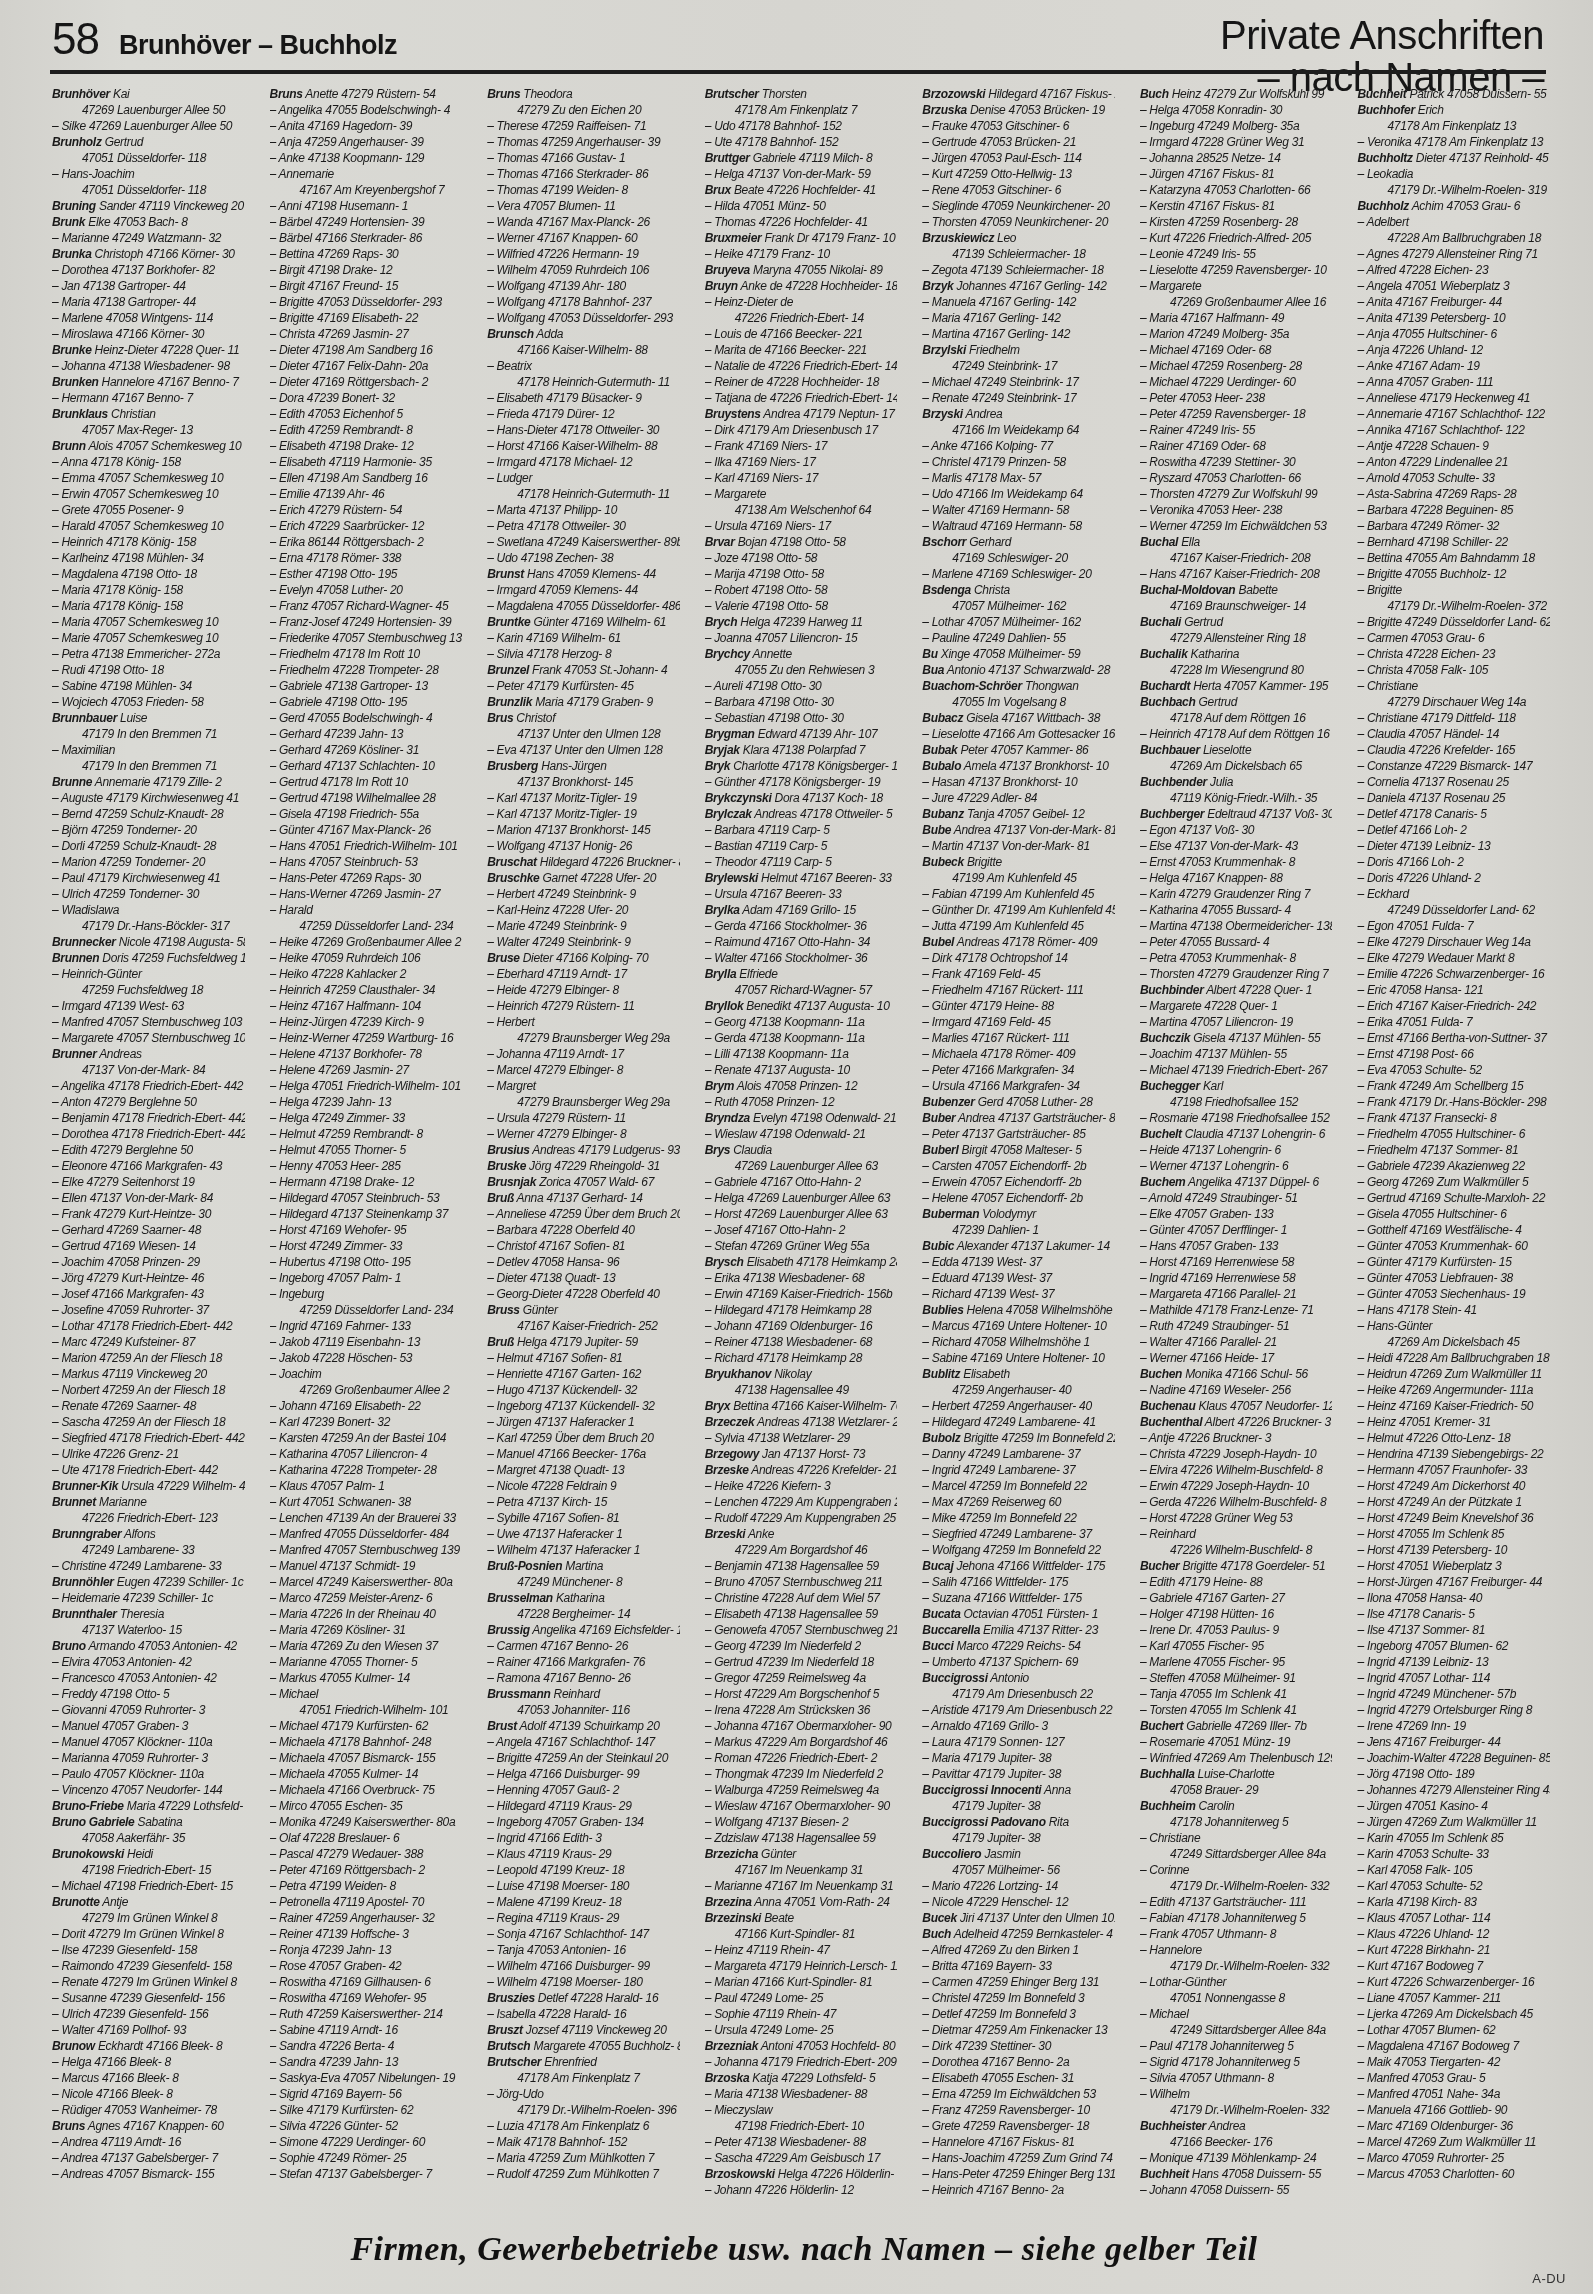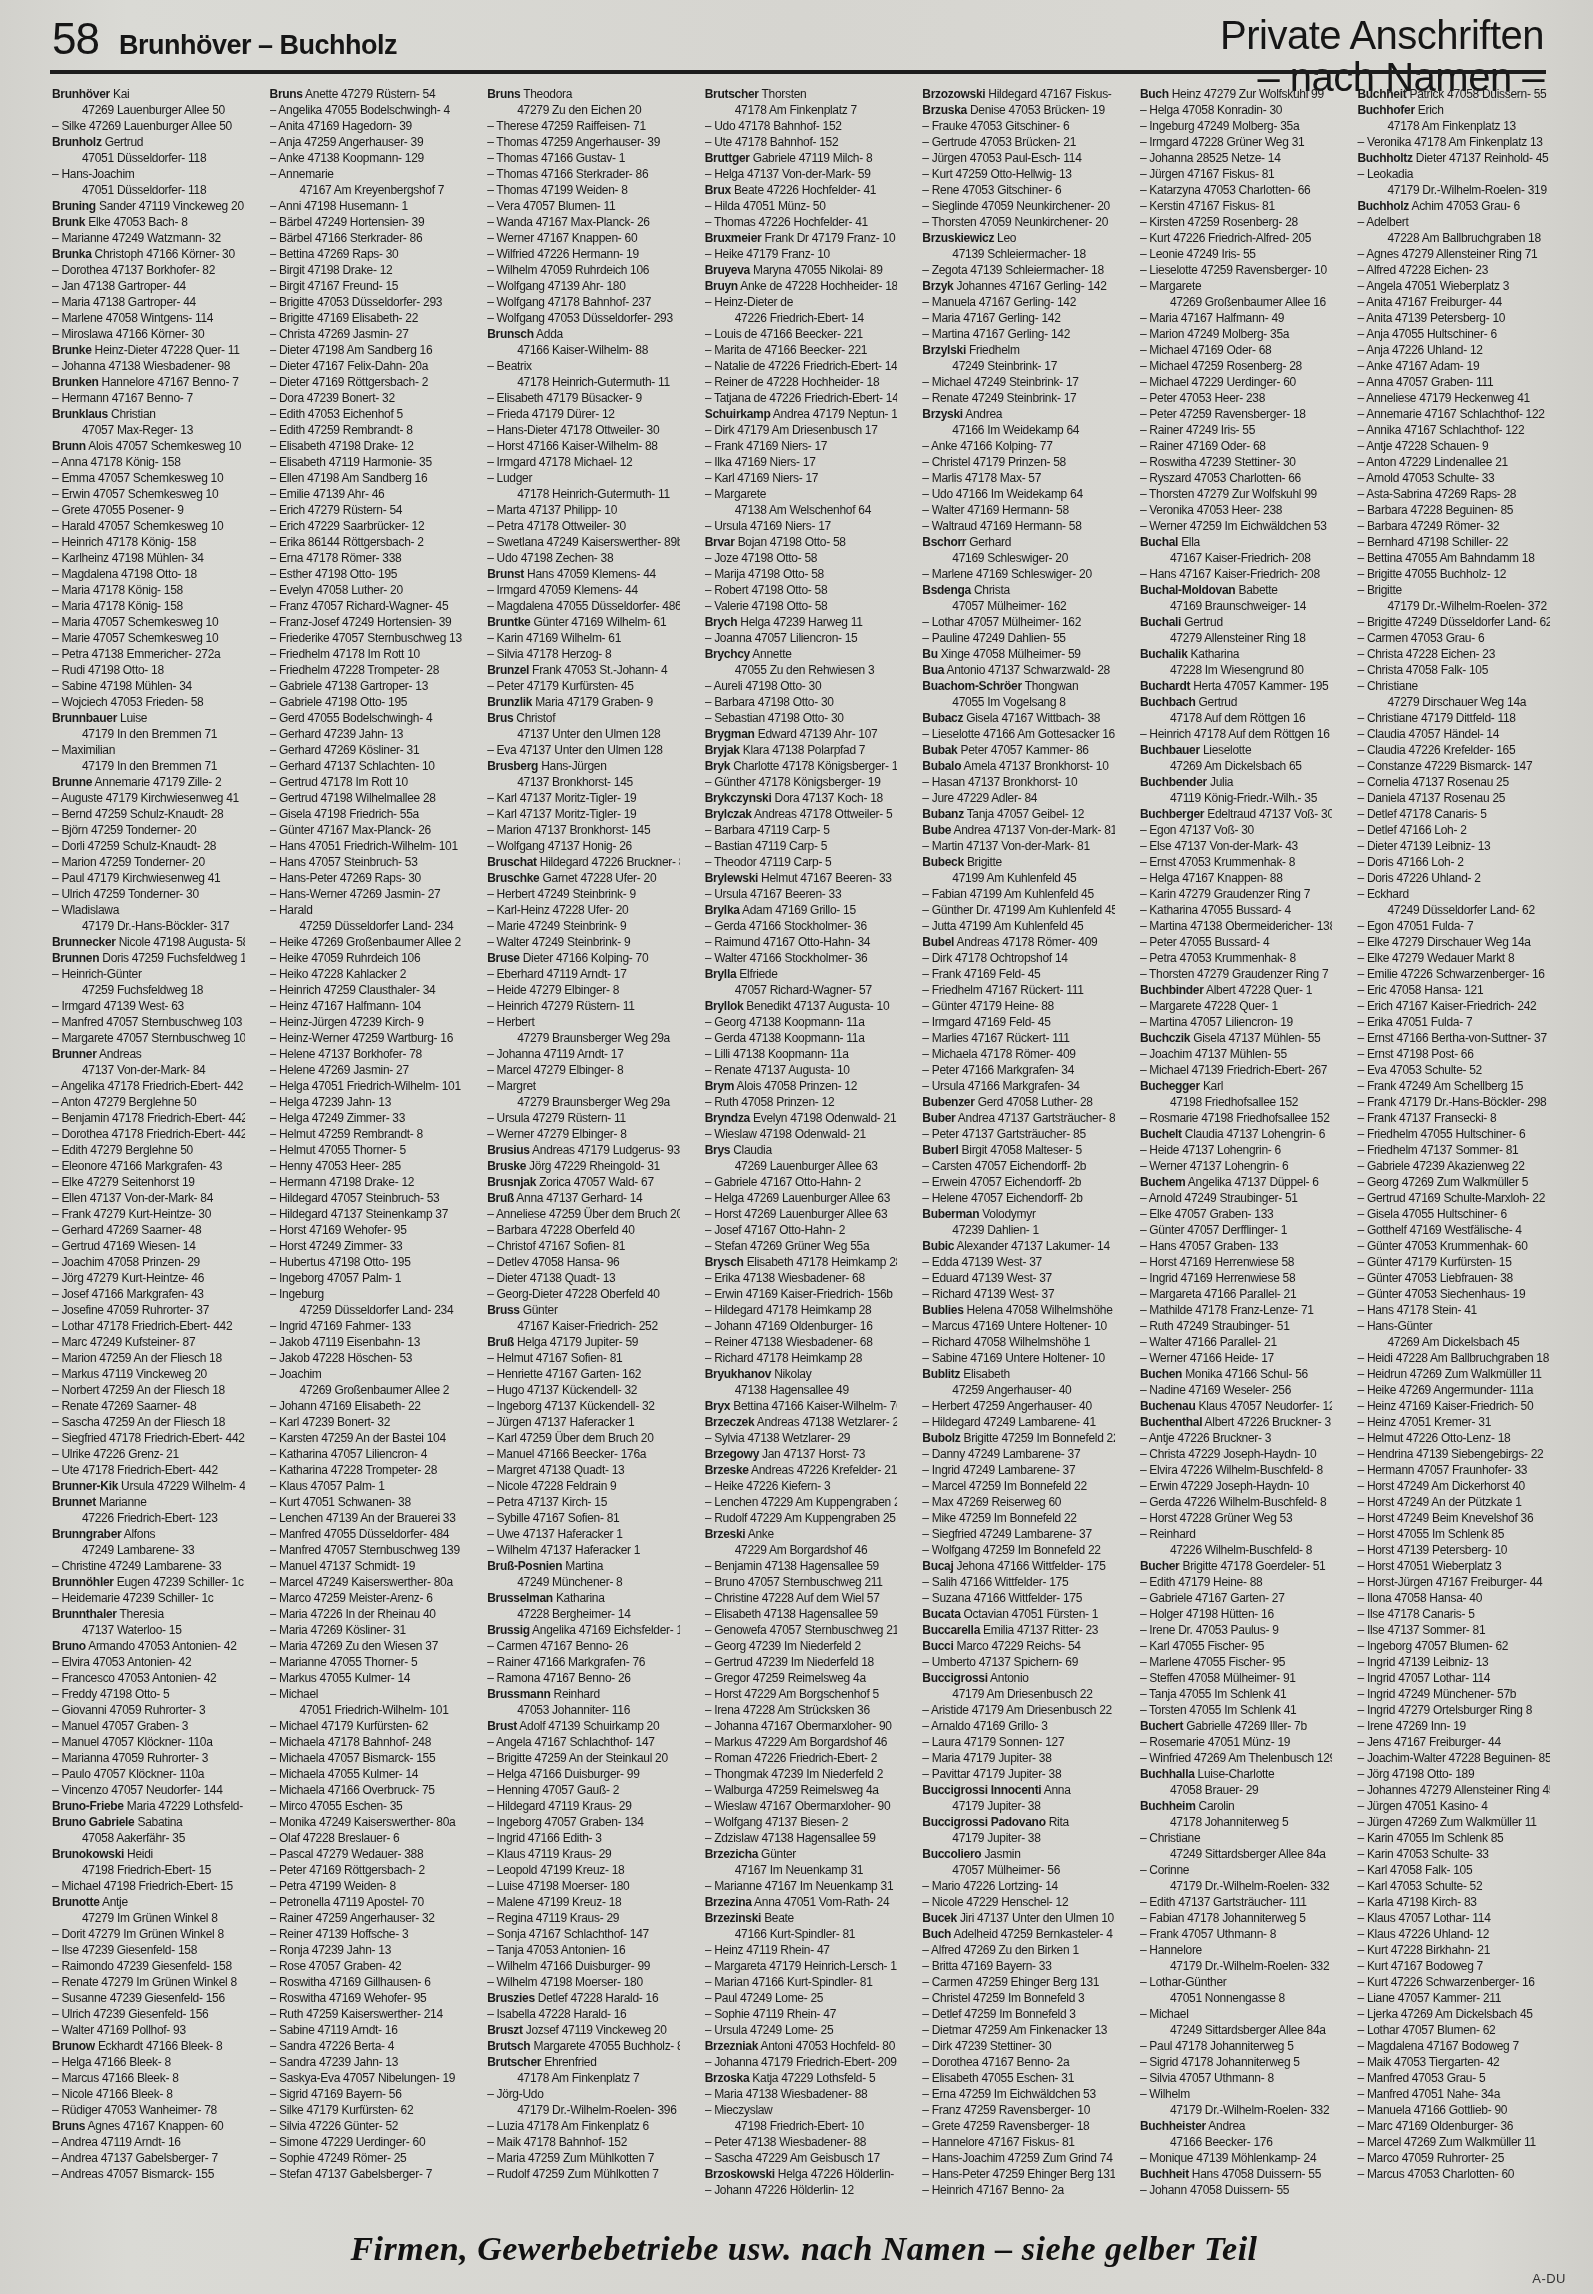--- a/index.html
+++ b/index.html
@@ -18,21 +18,21 @@
   .h-left{display:flex;align-items:baseline;gap:20px;}
   .page-num{font-size:44px;font-weight:normal;letter-spacing:-1px;}
   .page-title{font-size:27px;font-weight:bold;letter-spacing:-0.5px;}
   .h-right{text-align:right;font-size:40px;font-weight:normal;line-height:1.06;letter-spacing:-0.5px;}
   #rule{
     position:absolute;left:50px;right:48px;top:70px;
     border-top:4px solid #1d1d1d;
   }
   #columns{
     position:absolute;left:52px;right:44px;top:86px;bottom:96px;
-    display:flex;gap:25px;
+    display:flex;gap:25px;font-style:italic;
   }
   .col{flex:1 1 0;min-width:0;overflow:hidden;}
   .row{
     font-size:12px;line-height:16px;letter-spacing:-0.3px;
     white-space:nowrap;color:#1a1a1a;
   }
   .row b{font-weight:bold;letter-spacing:-0.3px;}
   .row.addr{padding-left:30px;}
   #footer{
     position:absolute;left:0;right:0;bottom:26px;
@@ -478,21 +478,21 @@
         <div class="row">– Heike 47179 Franz- 10</div>
         <div class="row"><b>Bruyeva</b> Maryna 47055 Nikolai- 89</div>
         <div class="row"><b>Bruyn</b> Anke de 47228 Hochheider- 18</div>
         <div class="row">– Heinz-Dieter de</div>
         <div class="row addr">47226 Friedrich-Ebert- 14</div>
         <div class="row">– Louis de 47166 Beecker- 221</div>
         <div class="row">– Marita de 47166 Beecker- 221</div>
         <div class="row">– Natalie de 47226 Friedrich-Ebert- 14</div>
         <div class="row">– Reiner de 47228 Hochheider- 18</div>
         <div class="row">– Tatjana de 47226 Friedrich-Ebert- 14</div>
-        <div class="row"><b>Schuirkamp</b> Andrea 47179 Neptun- 17</div>
+        <div class="row"><b>Bruystens</b> Andrea 47179 Neptun- 17</div>
         <div class="row">– Dirk 47179 Am Driesenbusch 17</div>
         <div class="row">– Frank 47169 Niers- 17</div>
         <div class="row">– Ilka 47169 Niers- 17</div>
         <div class="row">– Karl 47169 Niers- 17</div>
         <div class="row">– Margarete</div>
         <div class="row addr">47138 Am Welschenhof 64</div>
         <div class="row">– Ursula 47169 Niers- 17</div>
         <div class="row"><b>Brvar</b> Bojan 47198 Otto- 58</div>
         <div class="row">– Joze 47198 Otto- 58</div>
         <div class="row">– Marija 47198 Otto- 58</div>

